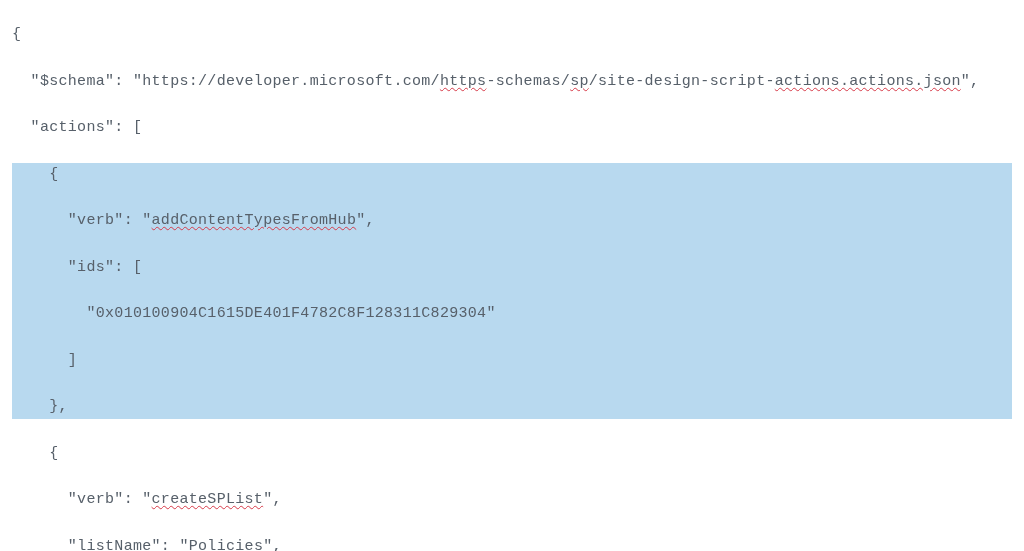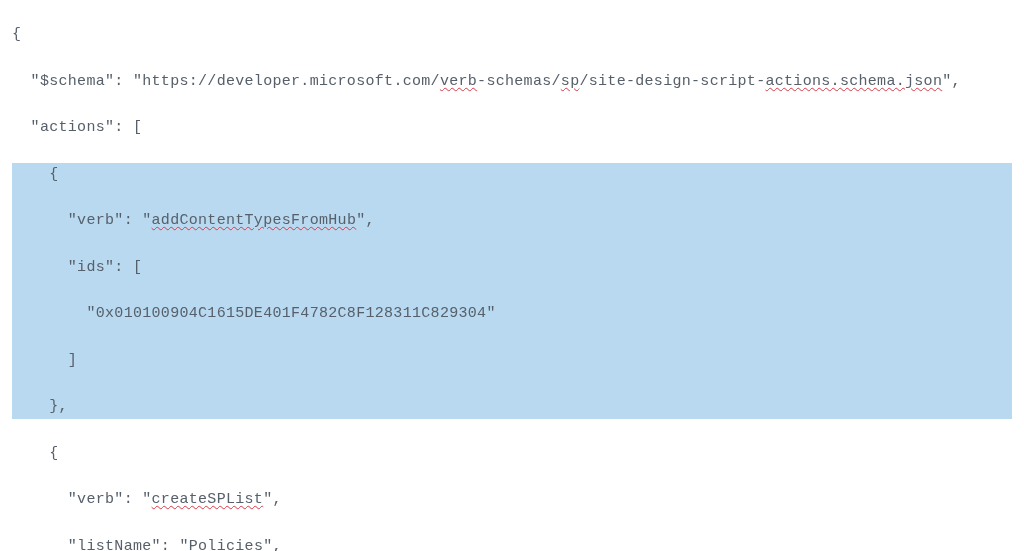--- a/index.html
+++ b/index.html
@@ -31,21 +31,21 @@
     }
     .key { color: #57606a; }
     .string { color: #57606a; }
     .punct { color: #57606a; }
   </style>
 </head>
 <body>
 
 <div class="code-block">
 <span class="line"><span class="punct">{</span></span>
-<span class="line">  <span class="key">"$schema"</span><span class="punct">: </span><span class="string"><span>"https://developer.microsoft.com/</span><span class="wavy">verb</span><span>-schemas/</span><span class="wavy">sp</span><span>/site-design-script-</span><span class="wavy">actions.schema.json</span><span>"</span></span><span class="punct">,</span></span>
+<span class="line">  <span class="key">"$schema"</span><span class="punct">: </span><span class="string"><span>"https://developer.microsoft.com/</span><span class="wavy">https</span><span>-schemas/</span><span class="wavy">sp</span><span>/site-design-script-</span><span class="wavy">actions.actions.json</span><span>"</span></span><span class="punct">,</span></span>
 <span class="line">  <span class="key">"actions"</span><span class="punct">: [</span></span>
 <span class="highlighted"><span class="line">    <span class="punct">{</span></span>
 <span class="line">      <span class="key">"verb"</span><span class="punct">: </span><span class="string">"<span class="wavy">addContentTypesFromHub</span>"</span><span class="punct">,</span></span>
 <span class="line">      <span class="key">"ids"</span><span class="punct">: [</span></span>
 <span class="line">        <span class="string">"0x010100904C1615DE401F4782C8F128311C829304"</span></span>
 <span class="line">      <span class="punct">]</span></span>
 <span class="line">    <span class="punct">},</span></span></span>
 <span class="line">    <span class="punct">{</span></span>
 <span class="line">      <span class="key">"verb"</span><span class="punct">: </span><span class="string">"<span class="wavy">createSPList</span>"</span><span class="punct">,</span></span>
 <span class="line">      <span class="key">"<span class="wavy">listName</span>"</span><span class="punct">: </span><span class="string">"Policies"</span><span class="punct">,</span></span>

